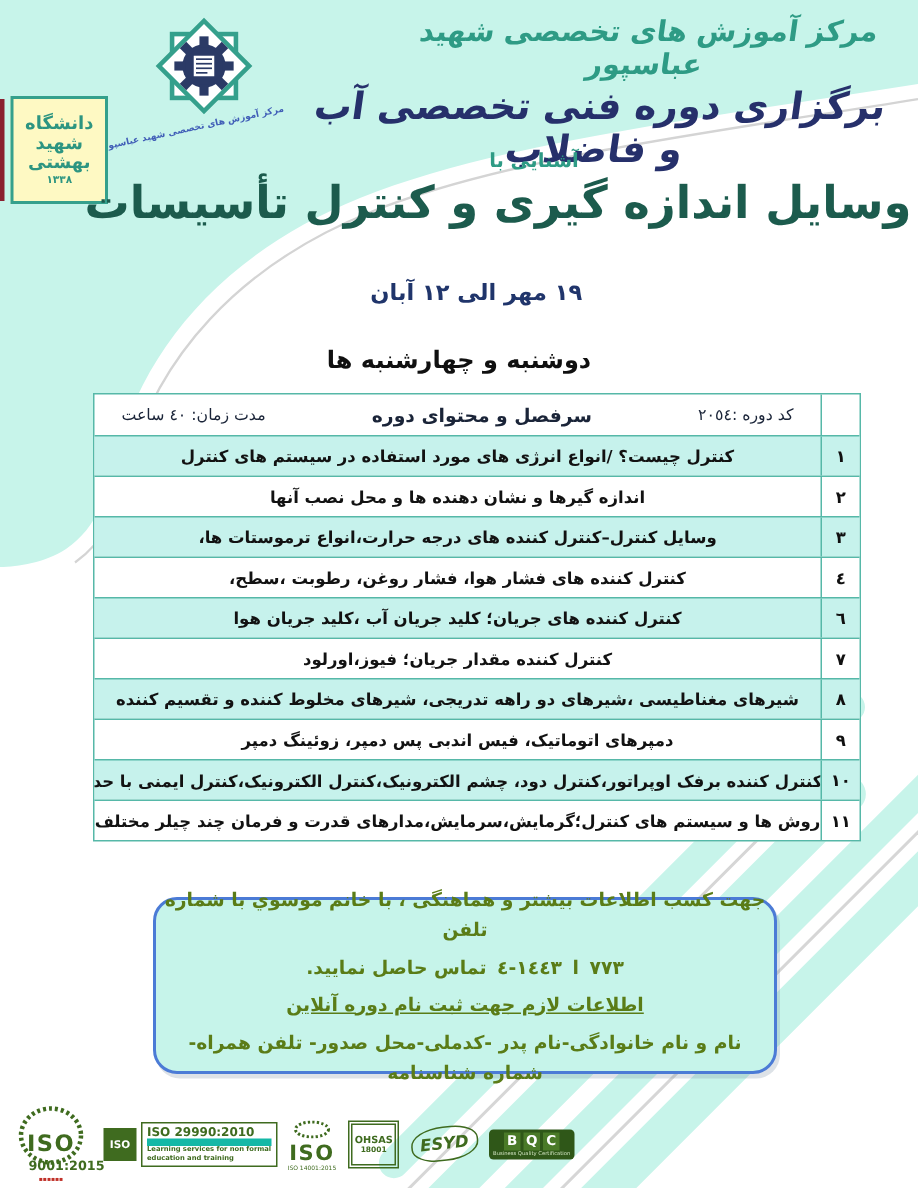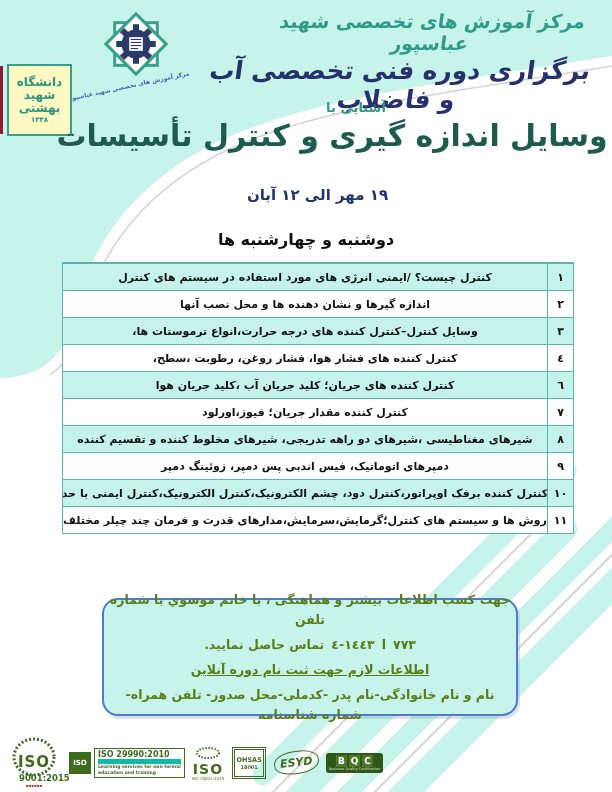--- a/index.html
+++ b/index.html
@@ -166,24 +166,32 @@
     <span class="y">١٣٣٨</span>
   </div>
   <div class="abs red-edge-mark"></div>
 
   <div class="abs intro-label">آشنایی با</div>
   <div class="abs main-title">وسایل اندازه گیری و کنترل تأسیسات</div>
   <div class="abs date-range">١٩ مهر الی ١٢ آبان</div>
   <div class="abs weekdays">دوشنبه و چهارشنبه ها</div>
 
   <div class="abs course-table">
+    <div class="t-head">
+      <div class="head-content">
+        <span class="th-duration">مدت زمان: ٤٠ ساعت</span>
+        <span class="th-outline">سرفصل و محتوای دوره</span>
+        <span class="th-code">کد دوره :٢٠٥٤</span>
+      </div>
+      <div class="num-col"></div>
+    </div>
     <div class="t-body">
 
     <div class="t-row">
-        <div class="row-text">کنترل چیست؟ /ایمنی انرژی های مورد استفاده در سیستم های کنترل</div>
+        <div class="row-text">کنترل چیست؟ /انواع انرژی های مورد استفاده در سیستم های کنترل</div>
         <div class="num-col">١</div>
       </div>
         <div class="t-row">
         <div class="row-text">اندازه گیرها و نشان دهنده ها و محل نصب آنها</div>
         <div class="num-col">٢</div>
       </div>
         <div class="t-row">
         <div class="row-text">وسایل کنترل–کنترل کننده های درجه حرارت،انواع ترموستات ها،</div>
         <div class="num-col">٣</div>
       </div>

